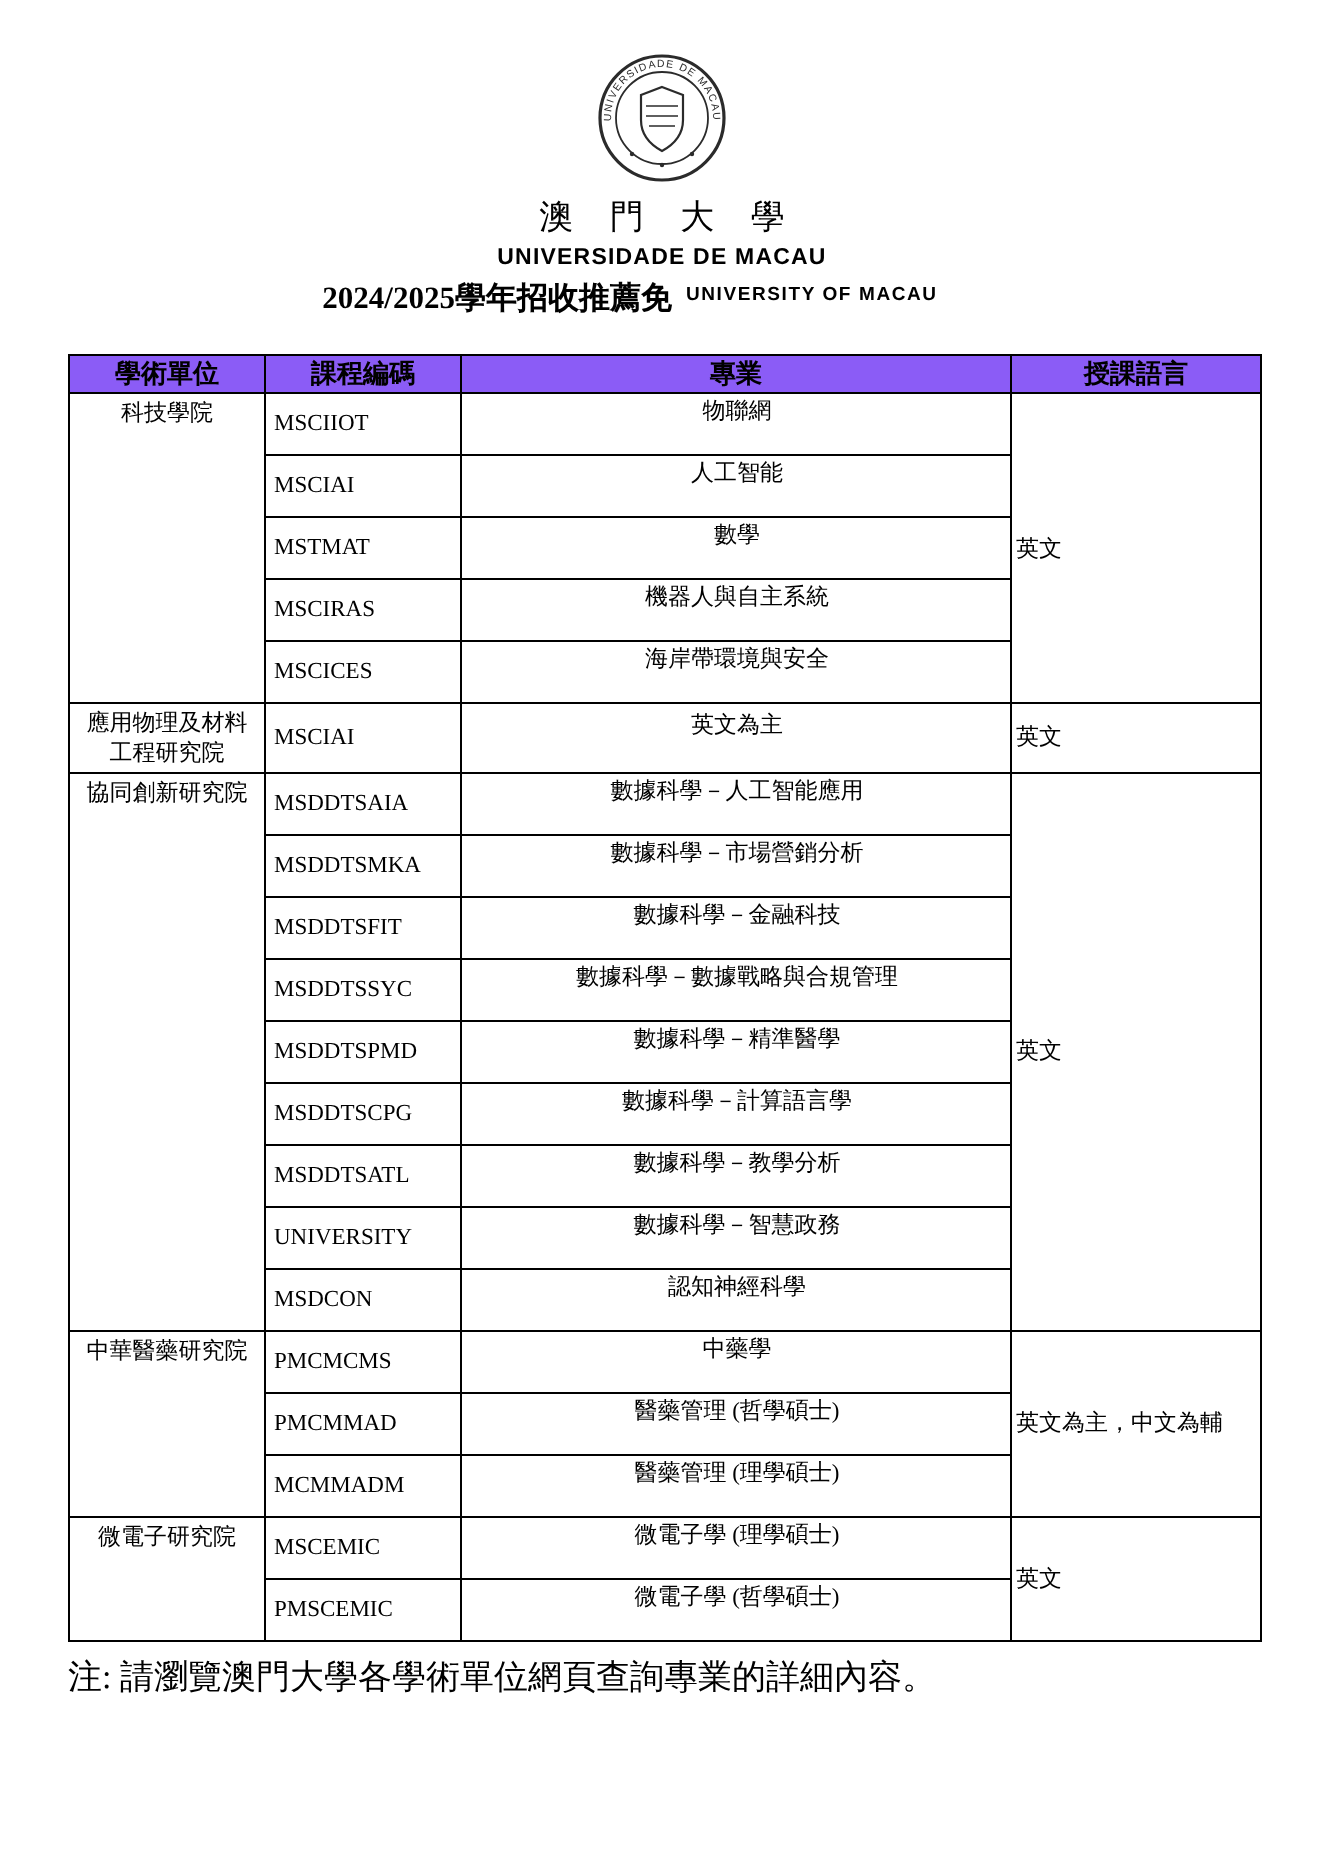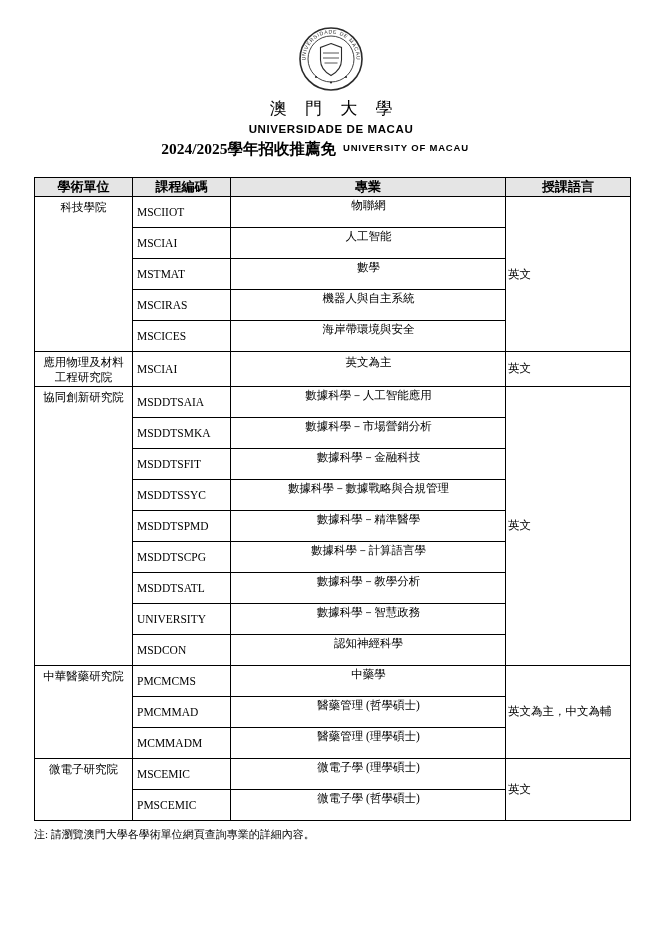--- a/index.html
+++ b/index.html
@@ -57,21 +57,21 @@
     margin: 17px auto 0 34px;
     width: 596px;
     border-collapse: collapse;
     table-layout: fixed;
     font-size: 11.5px;
   }
   table.programs th, table.programs td {
     border: 1px solid #000;
   }
   table.programs th {
-    background: #e5e5e5;
+    background: #8b5cf6;
     font-size: 13px;
     font-weight: bold;
     height: 18px;
     text-align: center;
     vertical-align: middle;
   }
   td.code-cell {
     padding: 1px 3px 1px 4px;
     height: 16px;
     vertical-align: middle;
@@ -93,21 +93,21 @@
   td.lang-cell {
     text-align: left;
     vertical-align: middle;
     padding: 1px 2px;
     font-size: 11.5px;
   }
 
   
   .note {
     margin: 6px 0 0 34px;
-    font-size: 11px;
+    font-size: 17px;
   }
 </style>
 </head>
 <body>
 
 <div class="page">
 
   <div class="header">
 
     <svg class="seal" width="66" height="66" viewBox="0 0 66 66">

